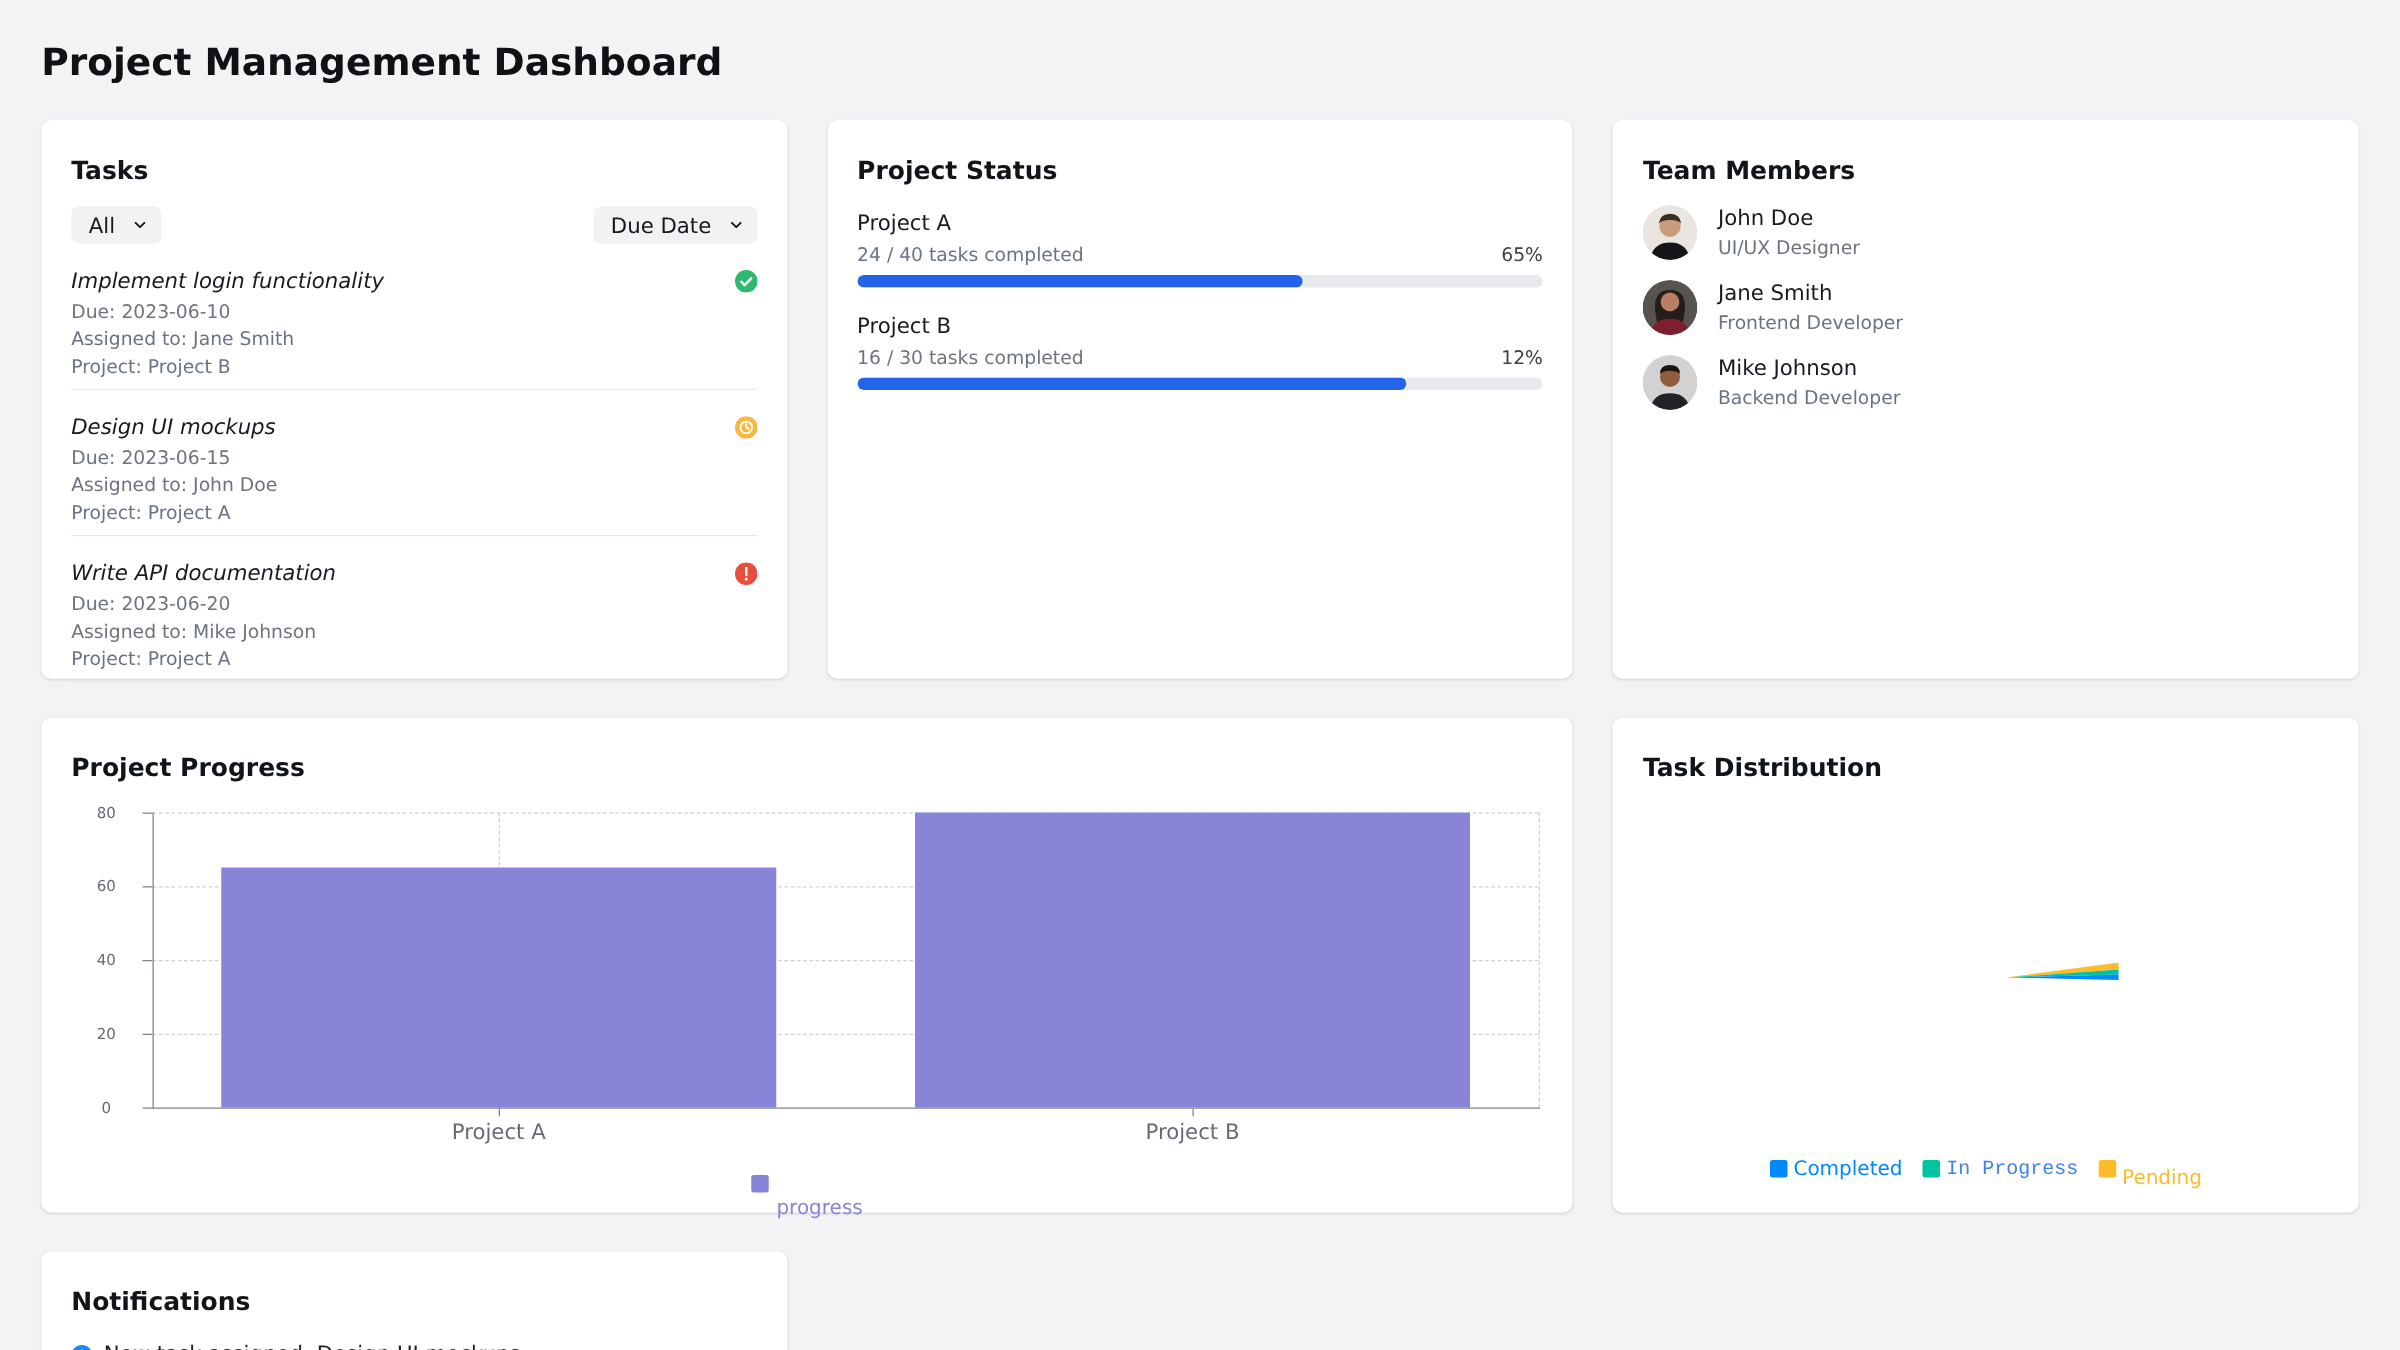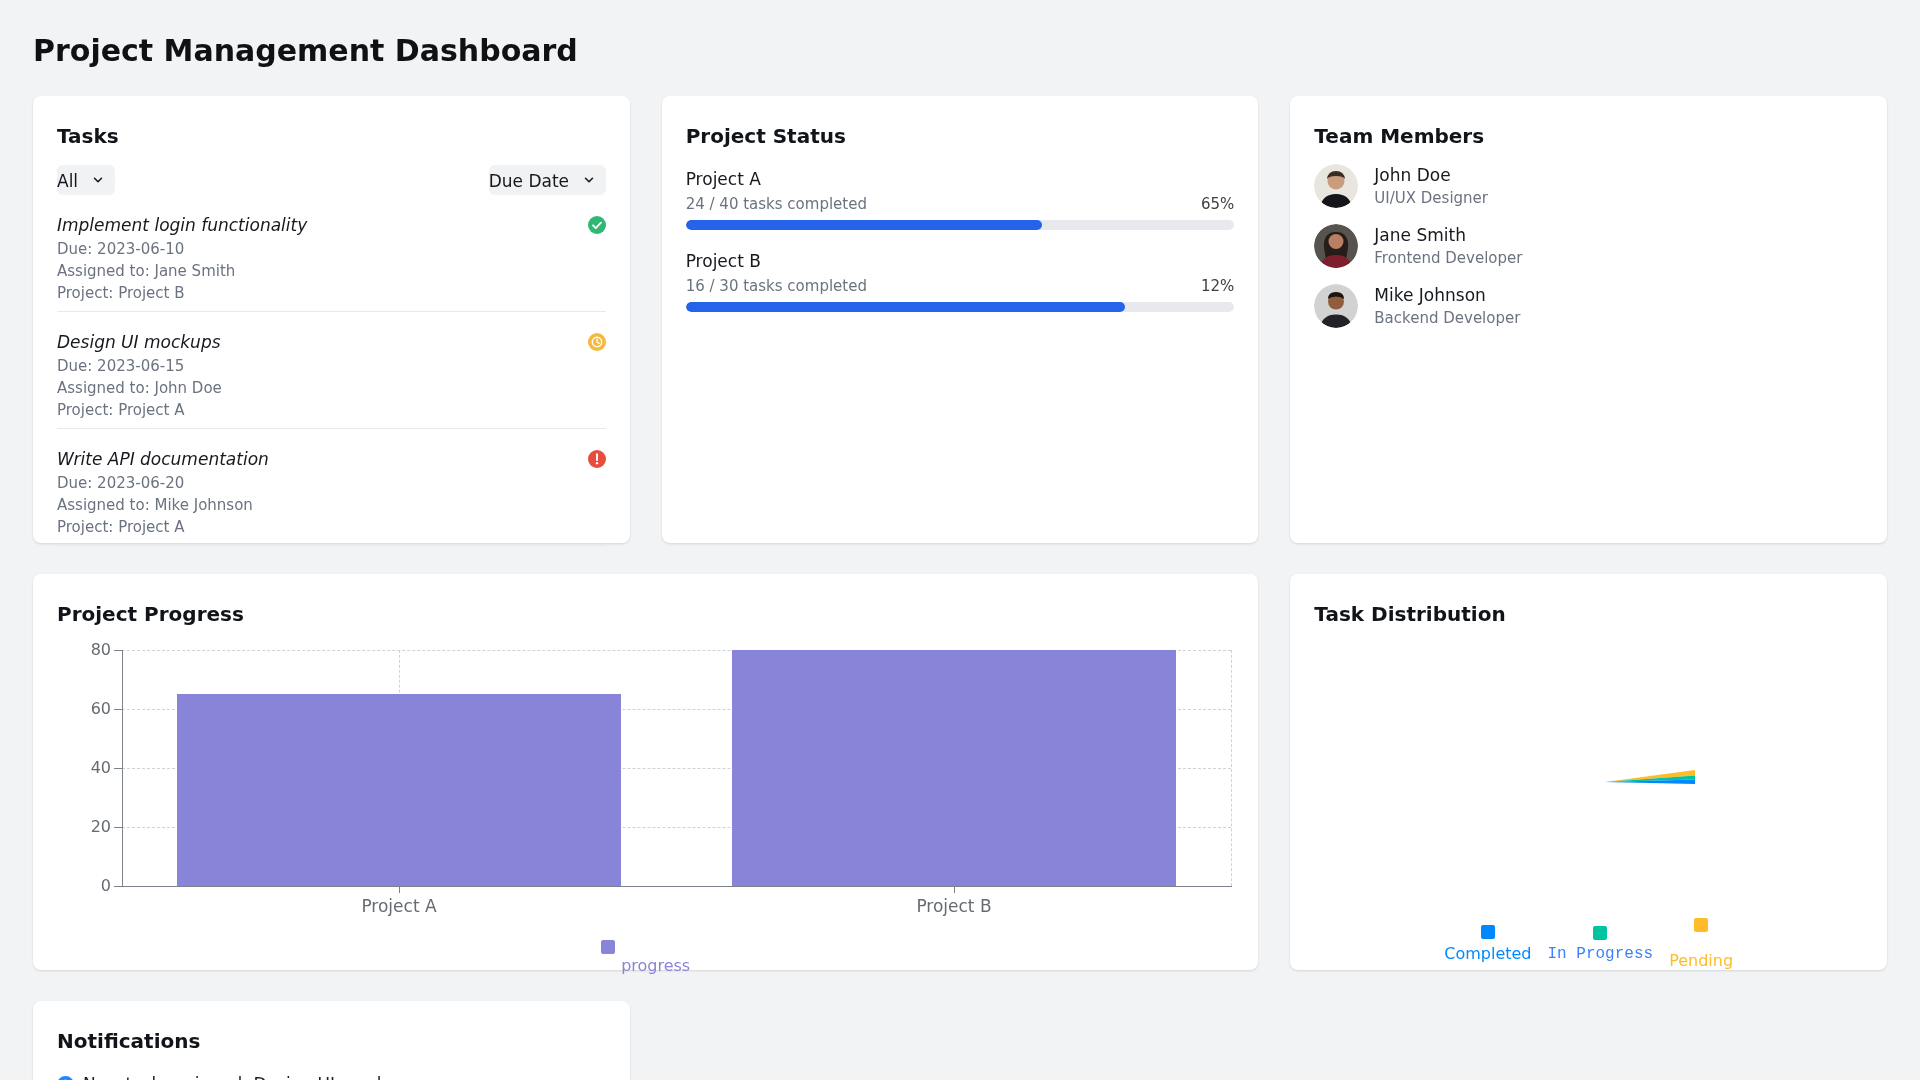--- a/index.html
+++ b/index.html
@@ -30,21 +30,21 @@
   .card h2 { font-size: 20px; font-weight: bold; color: #111418; line-height: 24px; }
   .span2 { grid-column: span 2; }
 
   
   .controls { display: flex; justify-content: space-between; margin-top: 17px; }
   .select-wrap { position: relative; display: inline-block; }
   .select-wrap select {
     appearance: none; -webkit-appearance: none;
     background: #f1f2f4; border: none; border-radius: 6px;
     font-family: inherit; font-size: 17px; color: #15181d;
-    padding: 6px 36px 6px 0; height: 30px; cursor: pointer;
+    padding: 6px 36px 6px 14px; height: 30px; cursor: pointer;
   }
   .select-wrap .chev { position: absolute; right: 10px; top: 8px; pointer-events: none; }
   .task-item { padding: 20px 0 10px 0; border-bottom: 1px solid #e7e9ec; }
   .task-head { display: flex; justify-content: space-between; align-items: flex-start; }
   .task-title { font-size: 17px; color: #16191e; line-height: 20px; font-style: italic; }
   .task-meta { font-size: 15px; color: #6b7280; line-height: 16px; margin-top: 6px; }
   .status-ic { flex: 0 0 auto; margin-top: 1px; }
 
   
   .proj { margin-top: 21px; }
@@ -62,28 +62,28 @@
   .member-role { font-size: 15px; color: #6b7280; margin-top: 4px; }
 
   
   .chart-region { position: absolute; inset: 0; }
   .plot { position: absolute; left: 89px; top: 76px; width: 1109px; height: 236px; }
   .axis-y { position: absolute; left: 89px; top: 76px; width: 1px; height: 237px; background: #7d828a; }
   .axis-x { position: absolute; left: 89px; top: 312px; width: 1110px; height: 1px; background: #7d828a; }
   .gl-h { position: absolute; left: 0; width: 100%; height: 0; border-top: 1px dashed #cfd2d6; }
   .gl-v { position: absolute; top: 0; height: 100%; width: 0; border-left: 1px dashed #cfd2d6; }
   .ytick { position: absolute; width: 8px; height: 1px; background: #7d828a; left: 81px; }
-  .ylab { position: absolute; left: 26px; width: 52px; text-align: right; font-size: 16px; color: #666b72; line-height: 18px; }
+  .ylab { position: absolute; left: 26px; width: 52px; text-align: center; font-size: 12px; color: #666b72; line-height: 18px; }
   .xtick { position: absolute; width: 1px; height: 6px; background: #7d828a; top: 313px; }
   .xlab { position: absolute; top: 322px; width: 220px; text-align: center; font-size: 17px; color: #666b72; }
   .bar { position: absolute; bottom: 0; width: 40%; }
   .legend { position: absolute; top: 344px; left: 0; right: 0; display: flex; justify-content: center; align-items: center; gap: 6px; font-size: 16px; }
   .legend .sw { width: 14px; height: 14px; display: inline-block; border-radius: 2px; }
   .legend-multi { gap: 16px; }
-  .legend-item { display: flex; align-items: center; gap: 5px; flex-direction: column; }
+  .legend-item { display: flex; align-items: center; gap: 5px; }
   .pie-svg { position: absolute; left: 315px; top: 196px; }
 
   
   .notif-item { display: flex; align-items: flex-start; gap: 9px; margin-top: 21px; }
   .notif-text { font-size: 17px; color: #1d2127; line-height: 20px; }
 </style>
 </head>
 <body>
 
 <div class="page">

